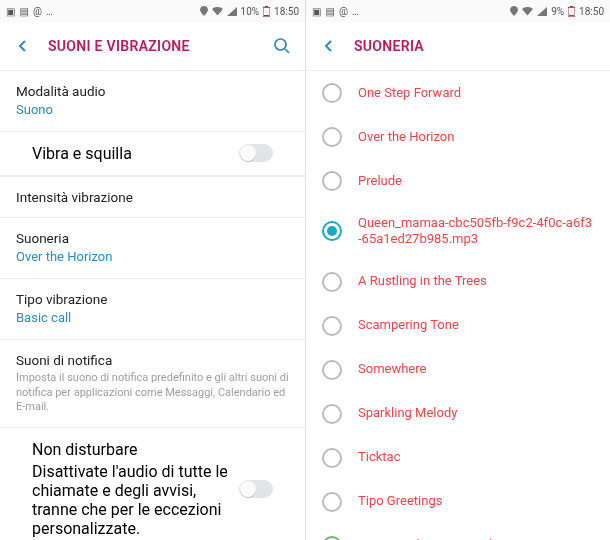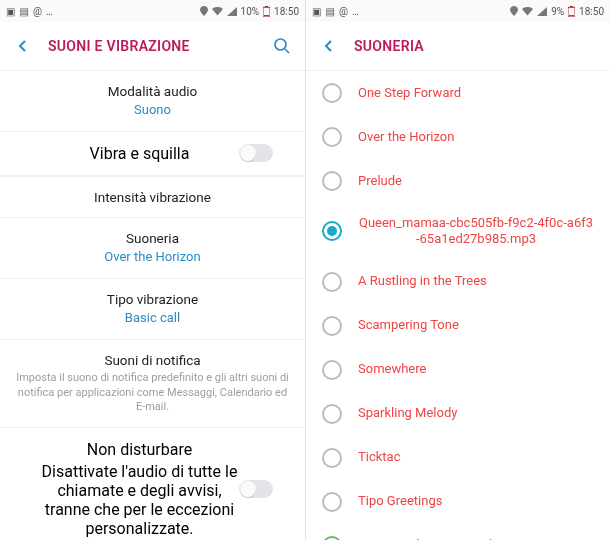--- a/index.html
+++ b/index.html
@@ -8,28 +8,28 @@
   .phone + .phone { border-left: 1px solid #dde0e3; }
 
   .statusbar { height: 22px; background: #fafafa; display: flex; align-items: center; justify-content: space-between; padding: 0 6px; font-size: 10px; color: #555; }
   .sb-left, .sb-right { display: flex; align-items: center; gap: 4px; }
   .sb-right svg { display:block; }
 
   .titlebar { height: 48px; display: flex; align-items: center; padding: 0 12px; gap: 14px; }
   .titlebar .title { flex: 1; font-weight: 600; font-size: 14px; letter-spacing: .3px; color: #be185d; }
   .icon-btn { width: 22px; height: 22px; display: flex; align-items: center; justify-content: center; color: #2b8bc6; }
 
-  .list { flex: 1; overflow-y: auto; text-align: center; }
+  .list { flex: 1; overflow-y: auto; }
   .divider { height: 1px; background: #eceef0; margin: 0; }
 
   .row { padding: 12px 16px; display: flex; flex-direction: column; gap: 3px; }
   .row .label { font-size: 13.5px; color: #222; }
   .row .sub { font-size: 13px; color: #2b8bc6; line-height: 1.3; }
   .row .desc { font-size: 11px; color: #9b9ea3; line-height: 1.35; }
-  .row-inline { padding: 12px 32px; display: flex; align-items: center; margin-left: 8px; }
+  .row-inline { padding: 12px 32px; display: flex; align-items: center; }
   .row-inline .col { flex: 1; display: flex; flex-direction: column; gap: 3px; }
   .toggle { width: 34px; height: 18px; background: #e2e4e7; border-radius: 10px; position: relative; }
   .toggle::after { content: ""; position: absolute; width: 16px; height: 16px; background: #fafafa; border-radius: 50%; top: 1px; left: 1px; box-shadow: 0 1px 1px rgba(0,0,0,.15); }
 
   
   .radio-row { padding: 12px 16px; display: flex; align-items: center; gap: 16px; }
   .radio { width: 20px; height: 20px; border: 2px solid #b8bbbf; border-radius: 50%; flex-shrink: 0; position: relative; }
   .radio.checked { border-color: #18a8c9; }
   .radio.checked::after { content: ""; position: absolute; width: 10px; height: 10px; background: #18a8c9; border-radius: 50%; top: 3px; left: 3px; }
   .radio-row .txt { font-size: 13px; color: #ef4444; line-height: 1.25; word-break: break-all; }

